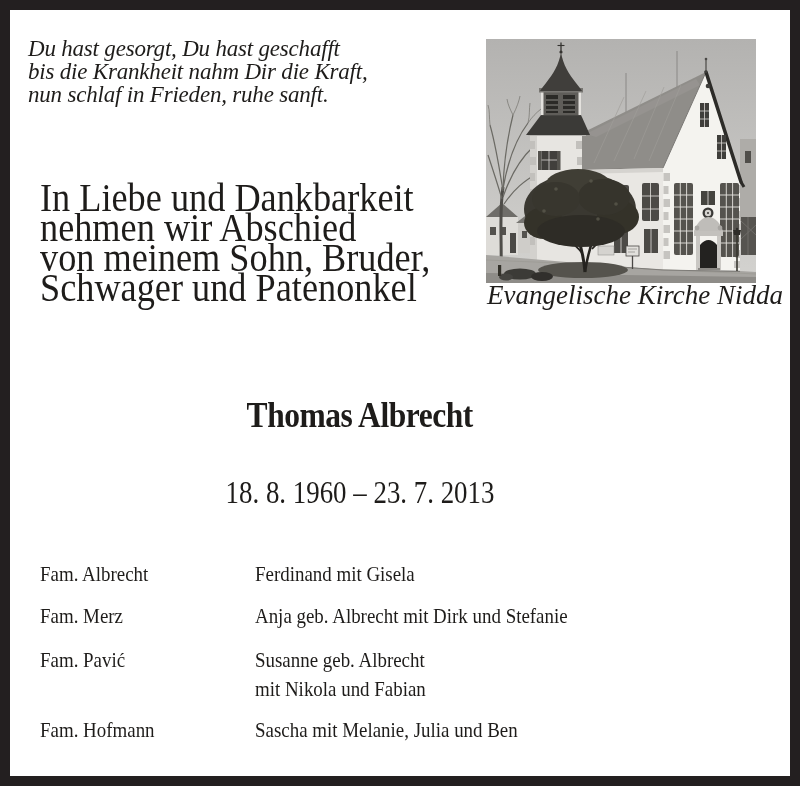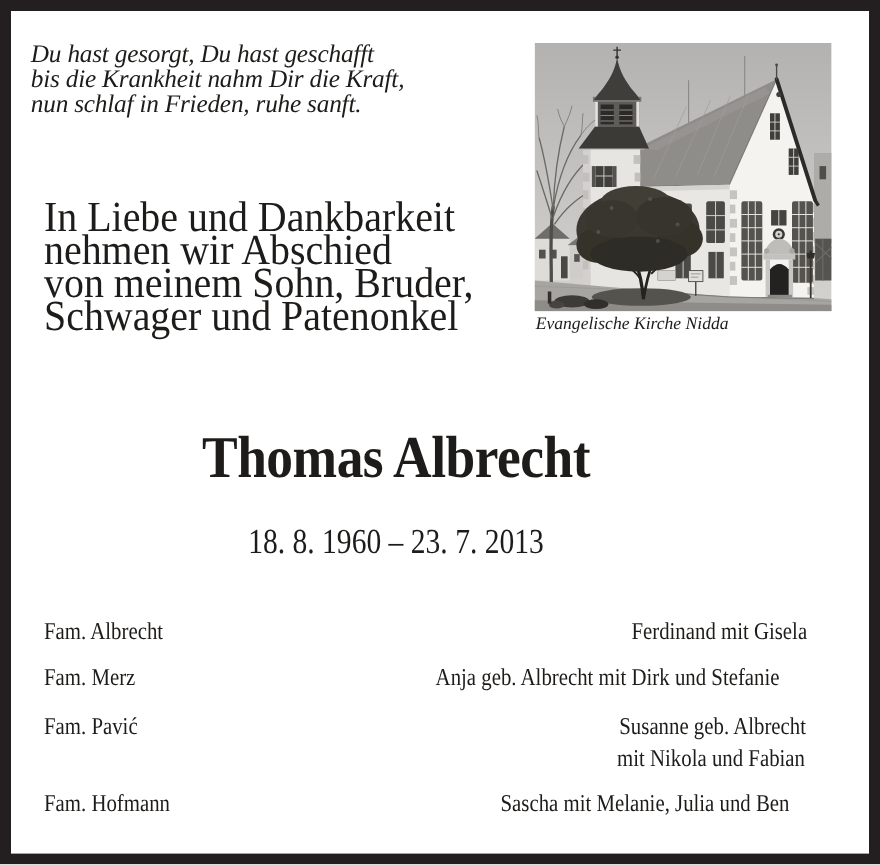--- a/index.html
+++ b/index.html
@@ -13,33 +13,33 @@
     position:absolute;left:0;top:0;width:800px;height:786px;
     border:10px solid #231f20;box-sizing:border-box;z-index:50;
   }
   
   .verse{left:28px;top:37px;font-style:italic;font-size:23px;line-height:23px;letter-spacing:-0.2px;white-space:nowrap;}
   
   .farewell{left:40px;top:183px;font-size:39px;line-height:30px;white-space:nowrap;}
   .cx93{display:inline-block;transform:scaleX(0.93);transform-origin:0 50%;}
   
   .photo{left:486px;top:39px;width:270px;height:244px;}
-  .caption{left:487px;top:285px;font-style:italic;font-size:16px;line-height:20px;white-space:nowrap;}
-  
-  .nameblock{left:40px;top:389px;width:640px;text-align:center;font-weight:bold;font-size:54px;line-height:54px;white-space:nowrap;}
+  .caption{left:487px;top:285px;font-style:italic;font-size:27px;line-height:20px;white-space:nowrap;}
+  
+  .nameblock{left:40px;top:389px;width:640px;text-align:center;font-weight:bold;font-size:35px;line-height:54px;white-space:nowrap;}
   .nameblock .inner{display:inline-block;transform:scaleX(0.90);transform-origin:50% 50%;letter-spacing:-0.5px;}
   .datesblock{left:40px;top:448px;width:640px;text-align:center;font-size:32px;line-height:32px;white-space:nowrap;margin-top:28px;}
   .datesblock .inner{display:inline-block;transform:scaleX(0.84);transform-origin:50% 50%;}
   
   .families{left:40px;top:560px;width:720px;font-size:22px;line-height:28.5px;}
   .fam-row{position:relative;}
   .fam-row.m16{margin-top:16px;}
   .fam-row.m13{margin-top:13px;}
   .fam-label{position:absolute;left:0;top:0;white-space:nowrap;}
-  .fam-names{text-align:right;}
+  .fam-names{margin-left:215px;}
   .fam-names div{white-space:nowrap;}
   .cx86{display:inline-block;transform:scaleX(0.86);transform-origin:0 50%;}
 </style>
 </head>
 <body>
 
 <div class="page">
 
   <div class="abs verse">
     <div>Du hast gesorgt, Du hast geschafft</div>

